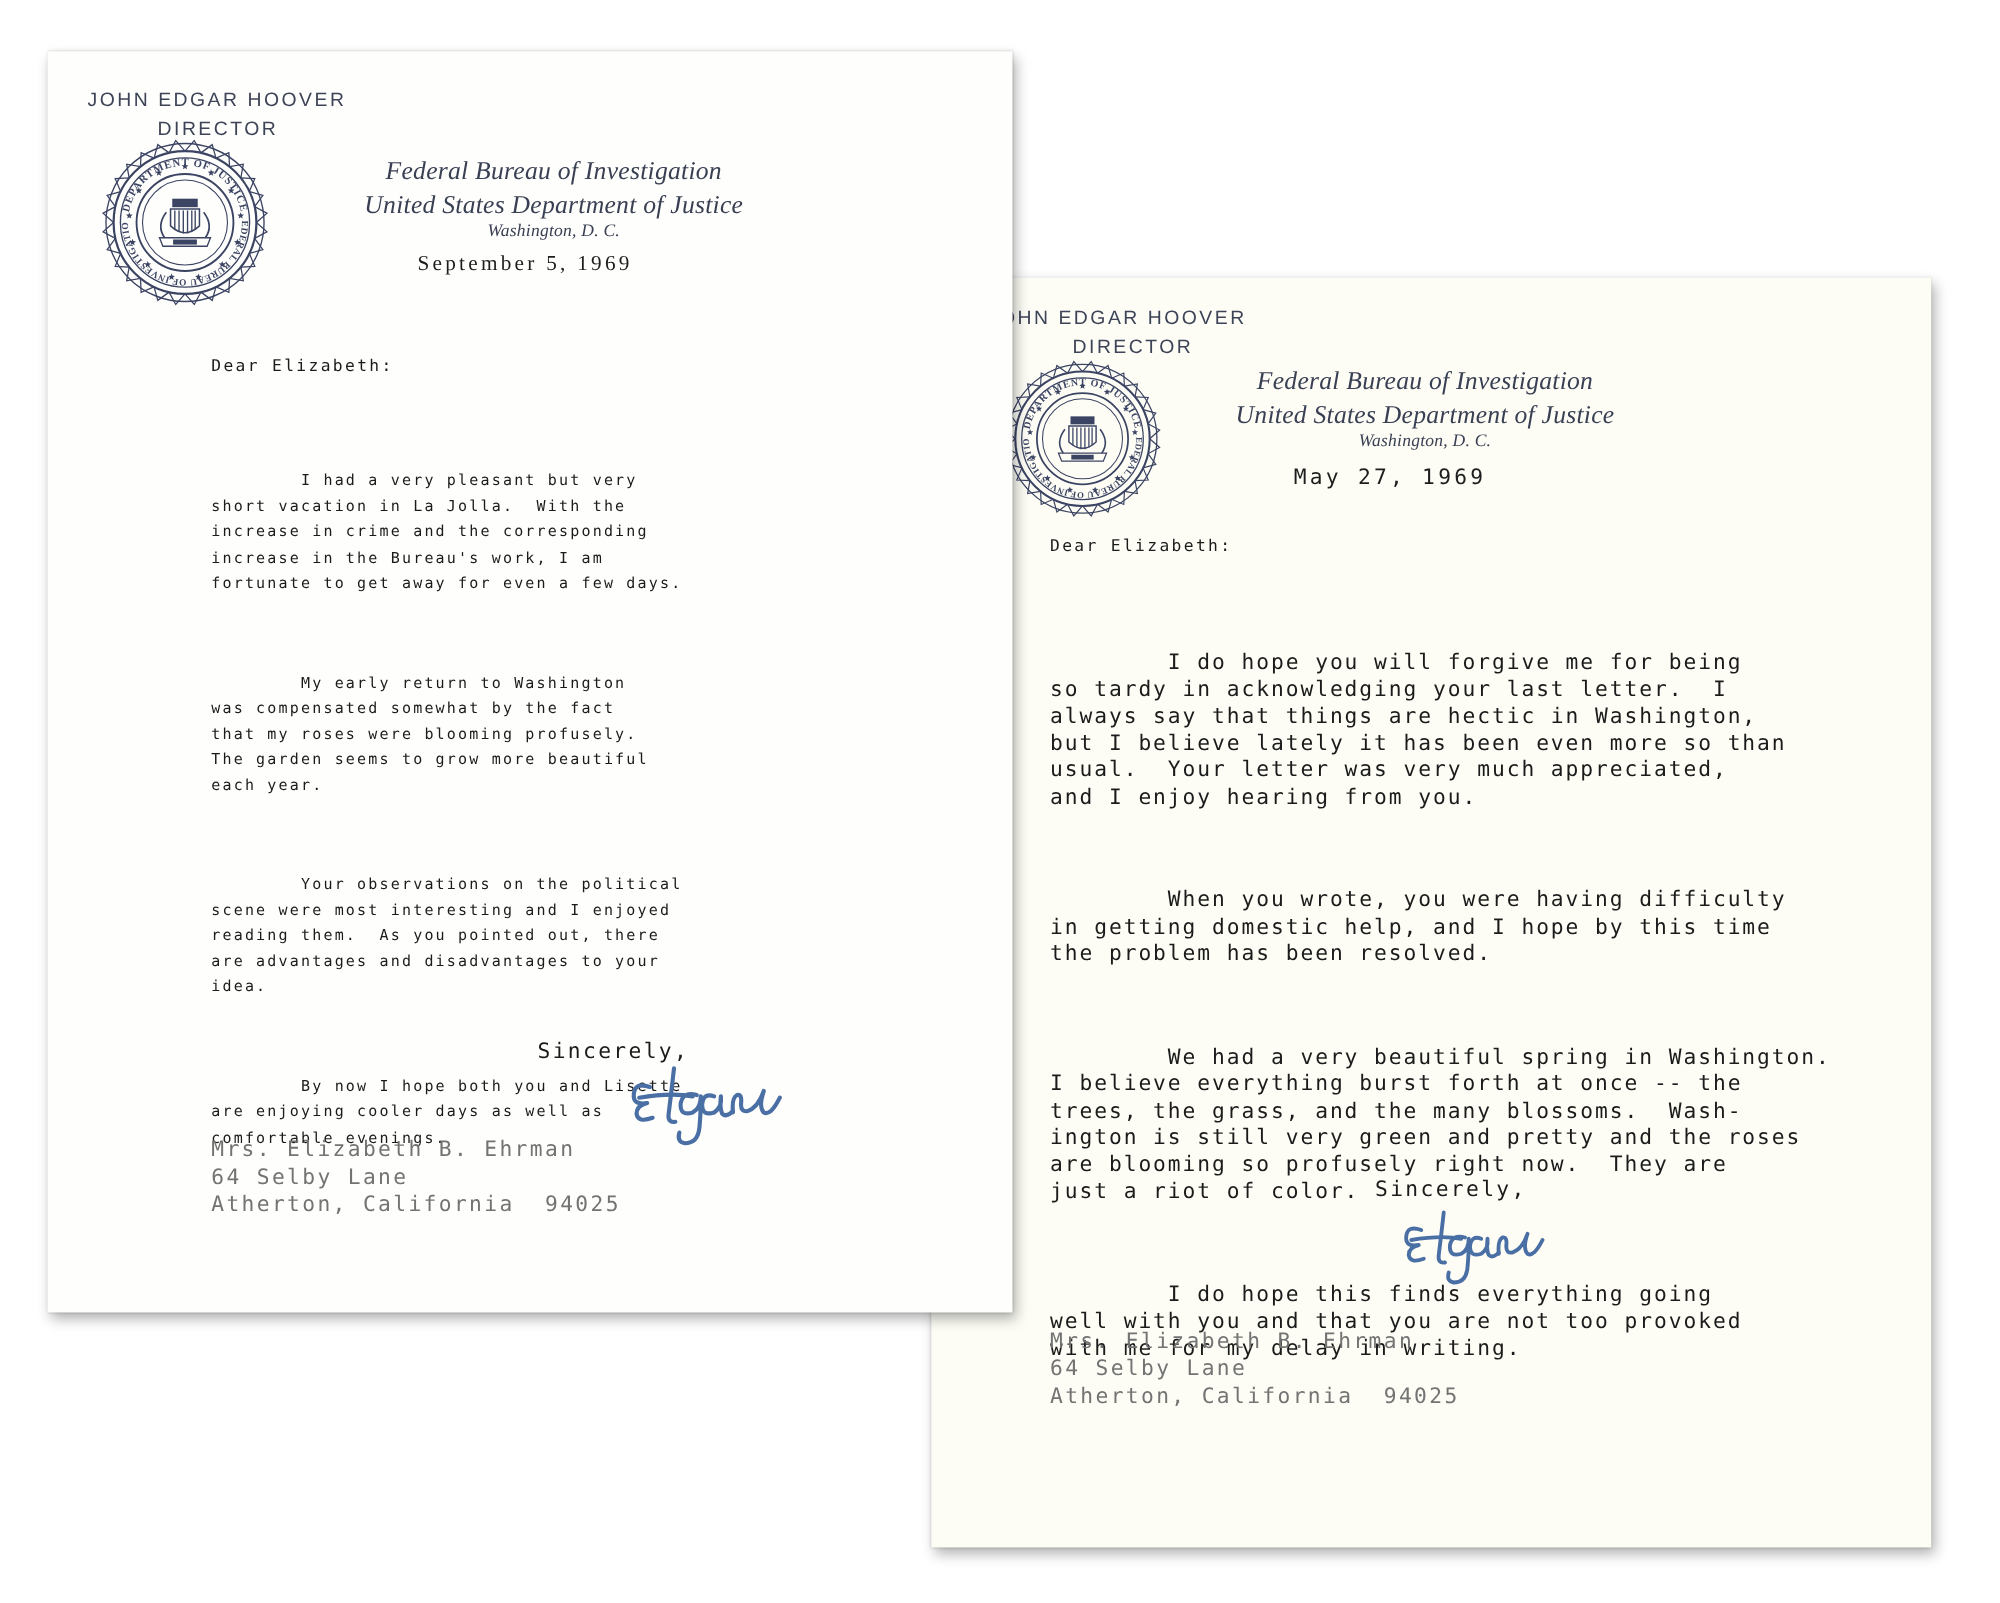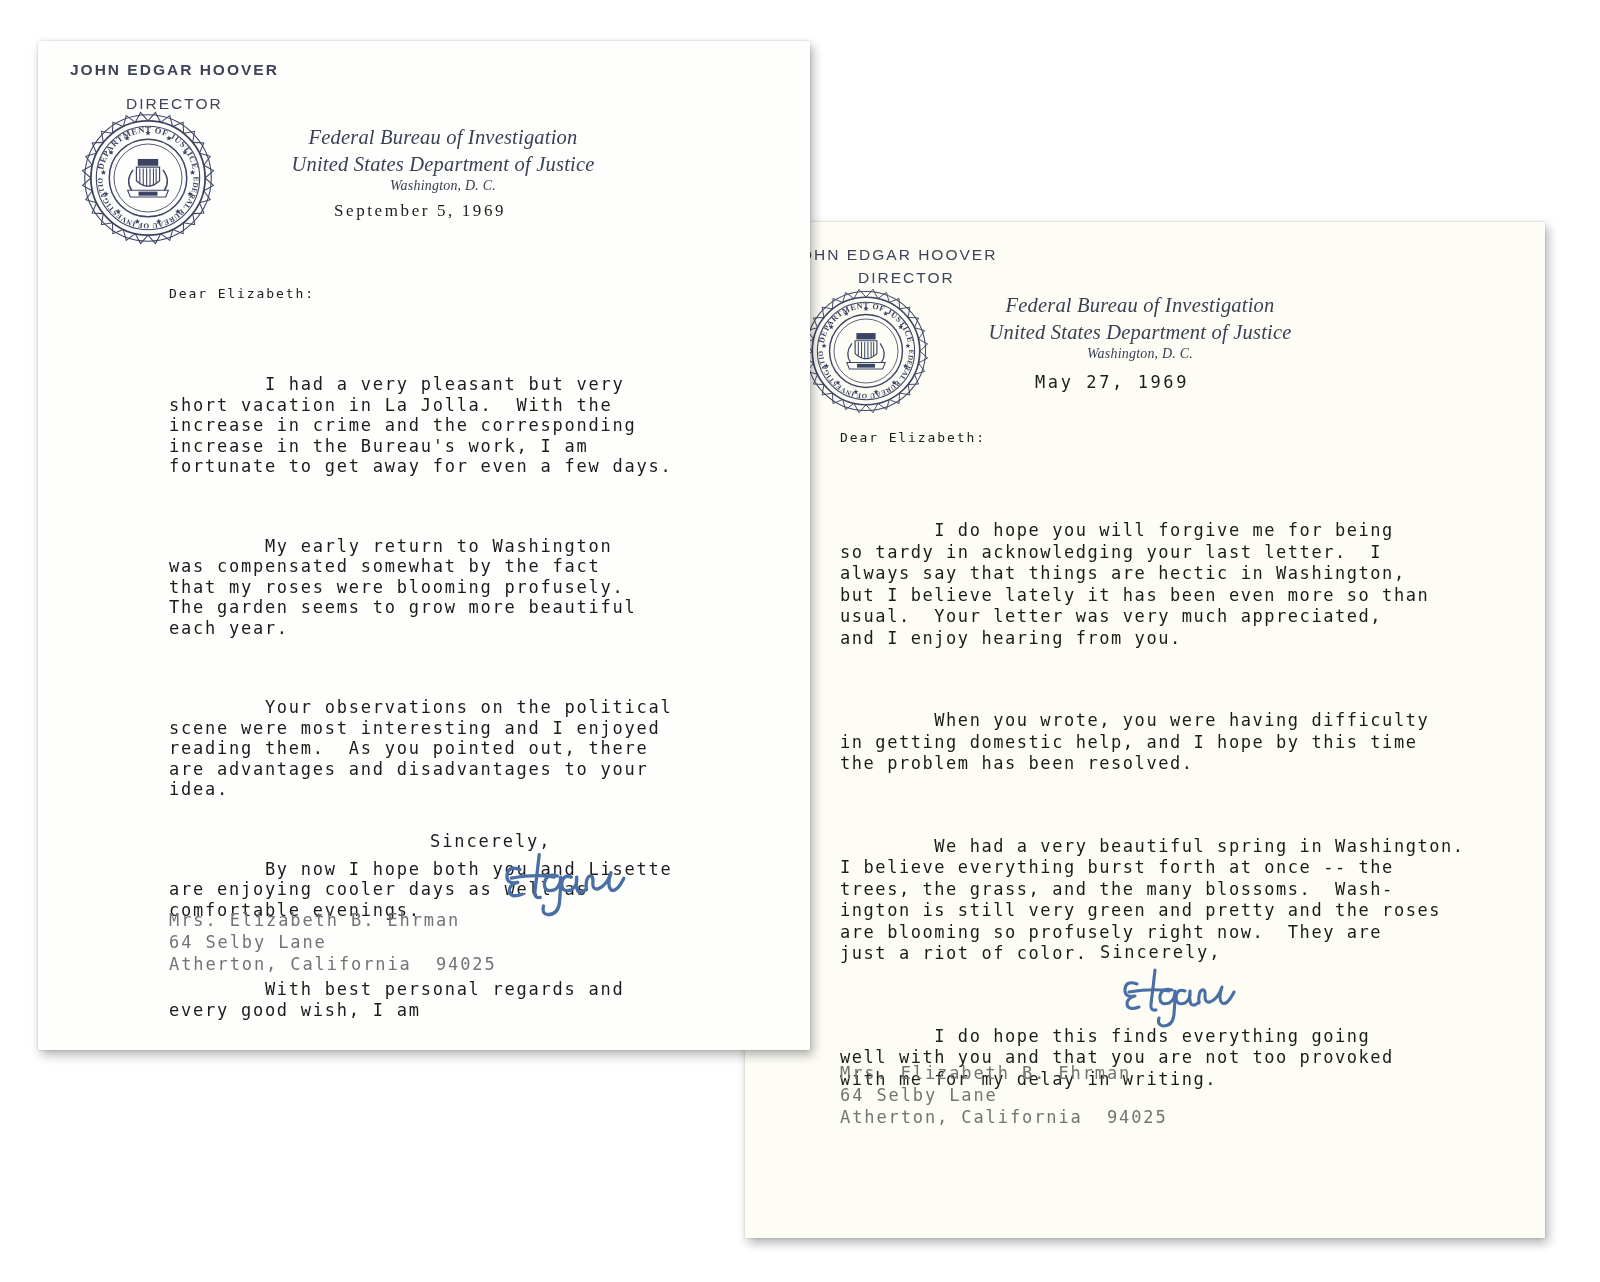--- a/index.html
+++ b/index.html
@@ -103,21 +103,21 @@
     white-space: pre;
   }
   .address {
     position: absolute;
     font-family: "DejaVu Sans Mono", "Liberation Mono", monospace;
     color: #737373;
     white-space: pre;
   }
 
   
-  #l1-body, #l1-closing { font-size: 17px; letter-spacing: 1.75px; line-height: 20.5px; }
+  #l1-body, #l1-closing { font-size: 12px; letter-spacing: 1.75px; line-height: 20.5px; }
   #l1-sincerely { font-size: 17px; letter-spacing: 1.9px; }
   #l1-address { font-size: 17px; letter-spacing: 1.9px; line-height: 22px; }
 
   
   #l2-body, #l2-closing { font-size: 17px; letter-spacing: 1.55px; line-height: 21.5px; }
   #l2-sincerely { font-size: 17px; letter-spacing: 1.9px; }
   #l2-address { font-size: 17px; letter-spacing: 1.9px; line-height: 22px; }
 
   
   .signature {
@@ -275,21 +275,21 @@
       </svg>
     </div>
 
     <div class="address" id="l2-address" style="left:95px; top:840px;">Mrs. Elizabeth B. Ehrman
 64 Selby Lane
 Atherton, California  94025</div>
   </div>
 
   <div class="sheet" id="sheet-1">
 
-    <div class="hoover-name" style="left:32px; top:20px;font-weight:bold;">JOHN  EDGAR  HOOVER</div>
+    <div class="hoover-name" style="left:32px; top:31px;">JOHN  EDGAR  HOOVER</div>
     <div class="hoover-title" style="left:88px; top:54px;">DIRECTOR</div>
 
     <div class="seal" style="left:42px; top:69px; width:136px; height:136px;">
       <svg viewBox="0 0 200 200" width="136" height="136">
         <g fill="none" stroke="#3c4463">
           <circle cx="100" cy="100" r="93" stroke-width="1.6"></circle>
           <circle cx="100" cy="100" r="84" stroke-width="2.6"></circle>
           <circle cx="100" cy="100" r="76" stroke-width="1.6"></circle>
           <circle cx="100" cy="100" r="57" stroke-width="2.2"></circle>
           <circle cx="100" cy="100" r="50" stroke-width="1.3"></circle>
@@ -390,22 +390,20 @@
 The garden seems to grow more beautiful
 each year.</p>
       <p>        Your observations on the political
 scene were most interesting and I enjoyed
 reading them.  As you pointed out, there
 are advantages and disadvantages to your
 idea.</p>
       <p>        By now I hope both you and Lisette
 are enjoying cooler days as well as
 comfortable evenings.</p>
-      <p>        With best personal regards and
-every good wish, I am</p>
     </div>
 
     <div class="sincerely" id="l1-sincerely" style="left:392px; top:790px;">Sincerely,</div>
 
     <div class="signature" style="left:458px; top:805px;">
       <svg width="140" height="75" viewBox="0 0 130 70">
         <g fill="none" stroke="#4a6fa5" stroke-width="3.1" stroke-linecap="round" stroke-linejoin="round">
           <path d="M22,22 Q11,18 10,27 Q9,36 20,34 Q12,36 12,42 Q13,49 24,45"></path>
           <path d="M40,8 Q38,26 36,42 Q35,49 41,48"></path>
           <path d="M14,30 Q38,26 54,29"></path>

